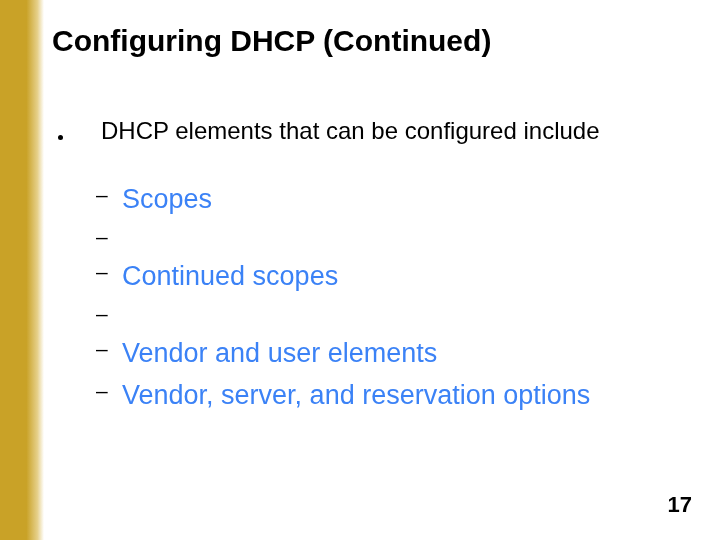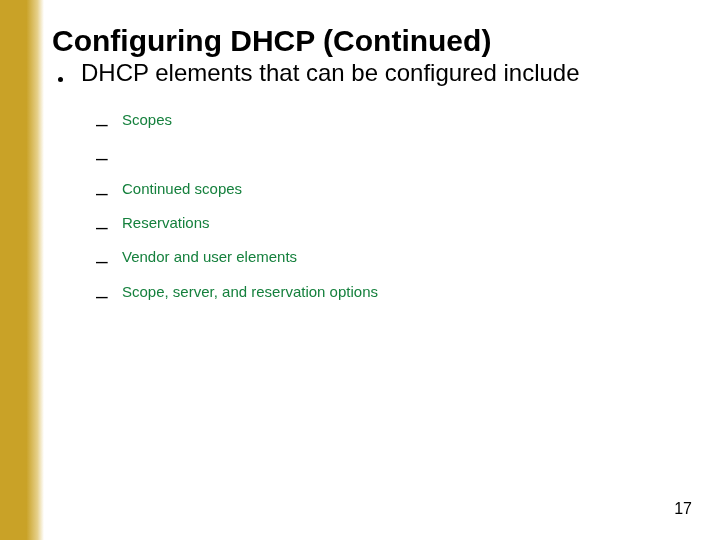--- a/index.html
+++ b/index.html
@@ -20,25 +20,27 @@
   .content {
     position: absolute;
     left: 52px;
     top: 24px;
     right: 20px;
   }
   .title {
     font-size: 30px;
     font-weight: bold;
     color: #000;
+    margin-bottom: 58px;
   }
   .bullet-row {
     display: flex;
     align-items: center;
-    margin-bottom: 22px;
+    margin-bottom: 35px;
+    gap: 20px;
   }
   .dot {
     width: 5px;
     height: 5px;
     background: #000;
     border-radius: 50%;
     margin-top: 12px;
     margin-left: 6px;
     margin-right: 18px;
     flex-shrink: 0;
@@ -57,30 +59,30 @@
     margin-bottom: 6px;
   }
   .dash {
     font-size: 21px;
     color: #000;
     margin-right: 10px;
     line-height: 1.35;
     width: 16px;
   }
   .sub-text {
-    font-size: 15px;
-    color: #15803d;
+    font-size: 27px;
+    color: #3b82f6;
     line-height: 1.35;
   }
   .page-num {
     position: absolute;
     right: 28px;
     bottom: 22px;
-    font-size: 16px;
-    font-weight: normal;
+    font-size: 22px;
+    font-weight: bold;
     color: #000;
   }
 </style>
 </head>
 <body>
 
 <div class="gold-bar"></div>
 
 <div class="content">
   <h1 class="title">Configuring DHCP (Continued)</h1>
@@ -97,26 +99,25 @@
     </div>
     <div class="sub-row">
       <div class="dash">–</div>
     </div>
     <div class="sub-row">
       <div class="dash">–</div>
       <div class="sub-text">Continued scopes</div>
     </div>
     <div class="sub-row">
       <div class="dash">–</div>
-      <div class="sub-text">Reservations</div>
     </div>
     <div class="sub-row">
       <div class="dash">–</div>
       <div class="sub-text">Vendor and user elements</div>
     </div>
     <div class="sub-row">
       <div class="dash">–</div>
-      <div class="sub-text">Scope, server, and reservation options</div>
+      <div class="sub-text">Vendor, server, and reservation options</div>
     </div>
   </div>
 </div>
 
 <div class="page-num">17</div>
 
 </body></html>

